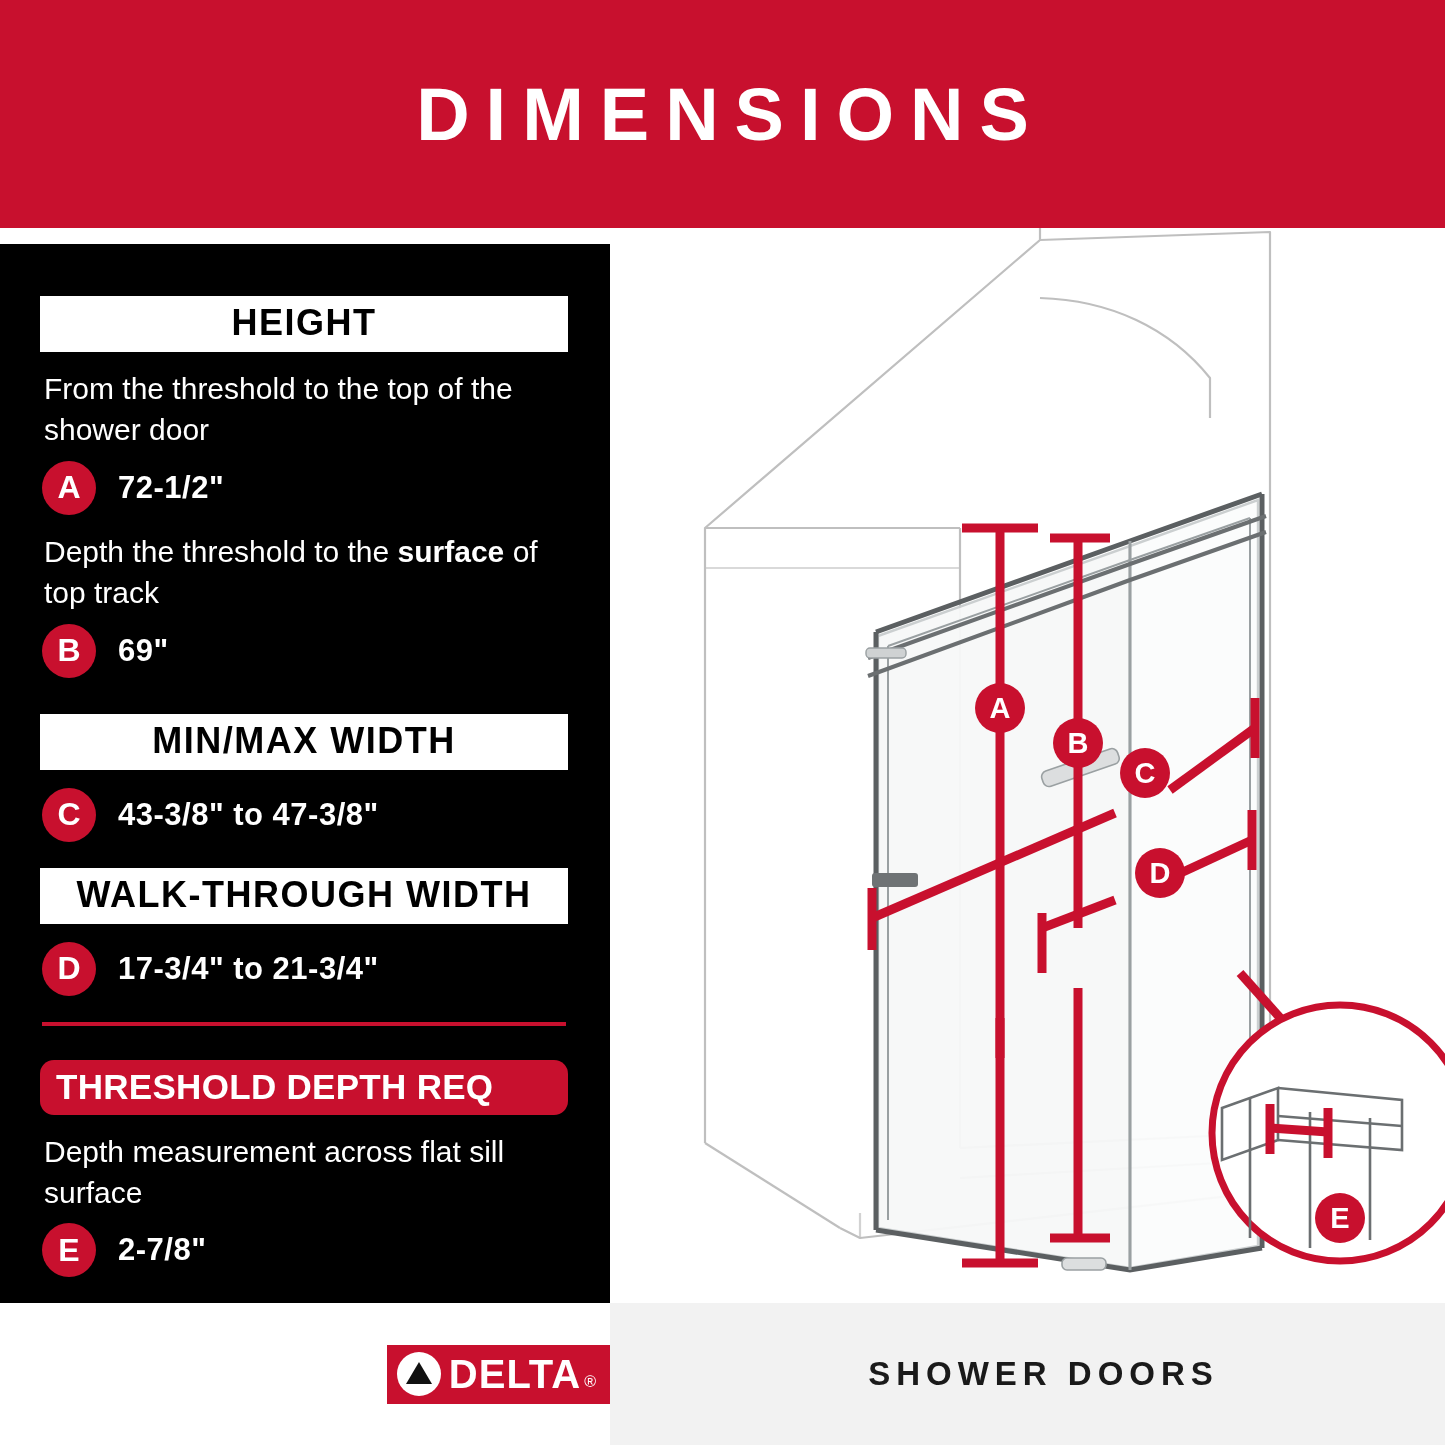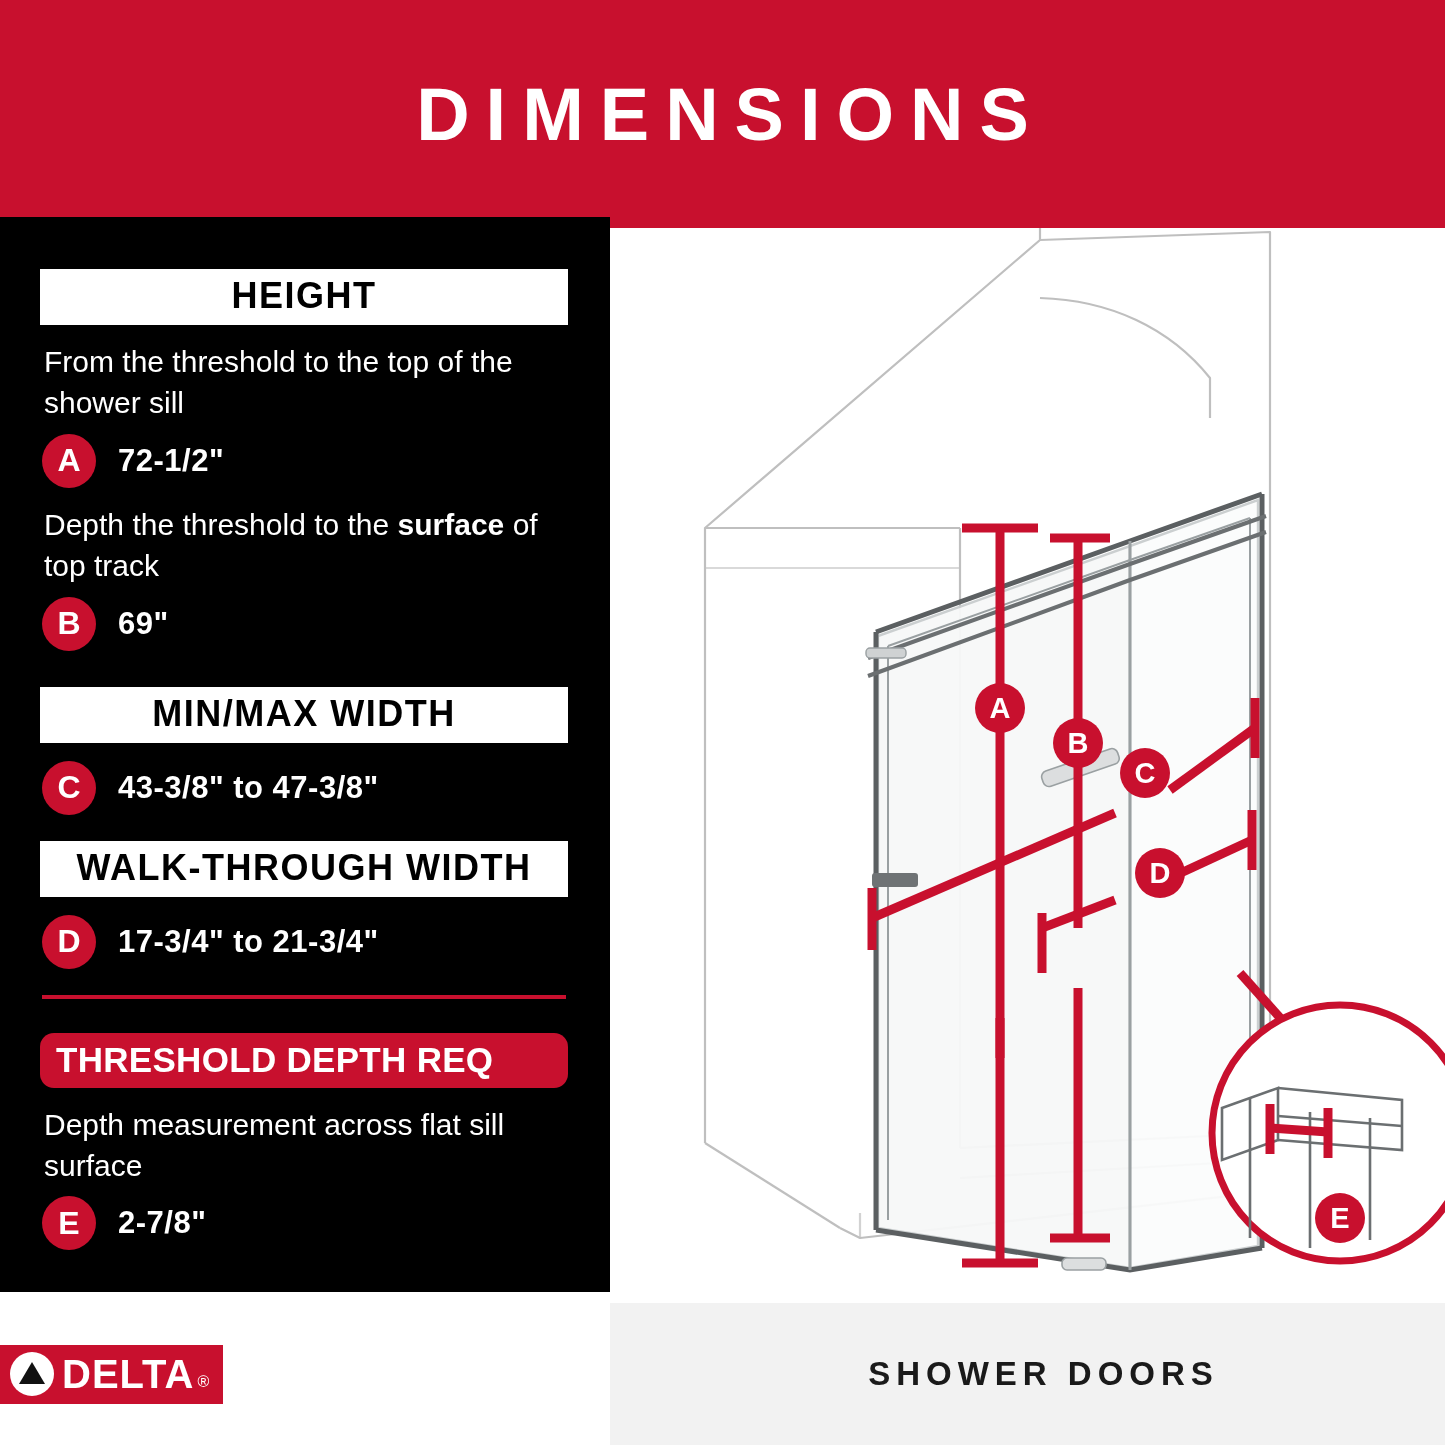--- a/index.html
+++ b/index.html
@@ -39,21 +39,21 @@
     font-size: 74px;
     font-weight: bold;
     letter-spacing: 16px;
     text-indent: 16px;
     font-family: "Liberation Sans", sans-serif;
   }
 
   
   .left-panel {
     position: absolute;
-    left: 0; top: 217px;
+    left: 0; top: 244px;
     width: 610px; height: 1075px;
     background: #000000;
   }
   .panel-inner {
     position: absolute;
     left: 40px; top: 52px;
     width: 528px;
   }
 
   .band {
@@ -119,21 +119,21 @@
   }
 
   
   .footer-left {
     position: absolute;
     left: 0; top: 1303px;
     width: 610px; height: 142px;
     background: #ffffff;
     display: flex;
     align-items: center;
-    justify-content: flex-start;
+    justify-content: flex-end;
   }
   .footer-right {
     position: absolute;
     left: 610px; top: 1303px;
     width: 835px; height: 142px;
     background: #f2f2f2;
     display: flex;
     align-items: center;
     justify-content: center;
   }
@@ -210,21 +210,21 @@
 <div id="page">
 
   <div class="header">
     <div class="header-title">DIMENSIONS</div>
   </div>
 
   <div class="left-panel">
     <div class="panel-inner">
 
       <div class="band">HEIGHT</div>
-      <div class="desc"><span>From the threshold to the top of the shower sill</span></div>
+      <div class="desc"><span>From the threshold to the top of the shower door</span></div>
       <div class="meas-row">
         <div class="badge">A</div>
         <div class="meas-val">72-1/2"</div>
       </div>
       <div class="desc"><span>Depth the threshold to the </span><b>surface</b><span> of top track</span></div>
       <div class="meas-row">
         <div class="badge">B</div>
         <div class="meas-val">69"</div>
       </div>
 

